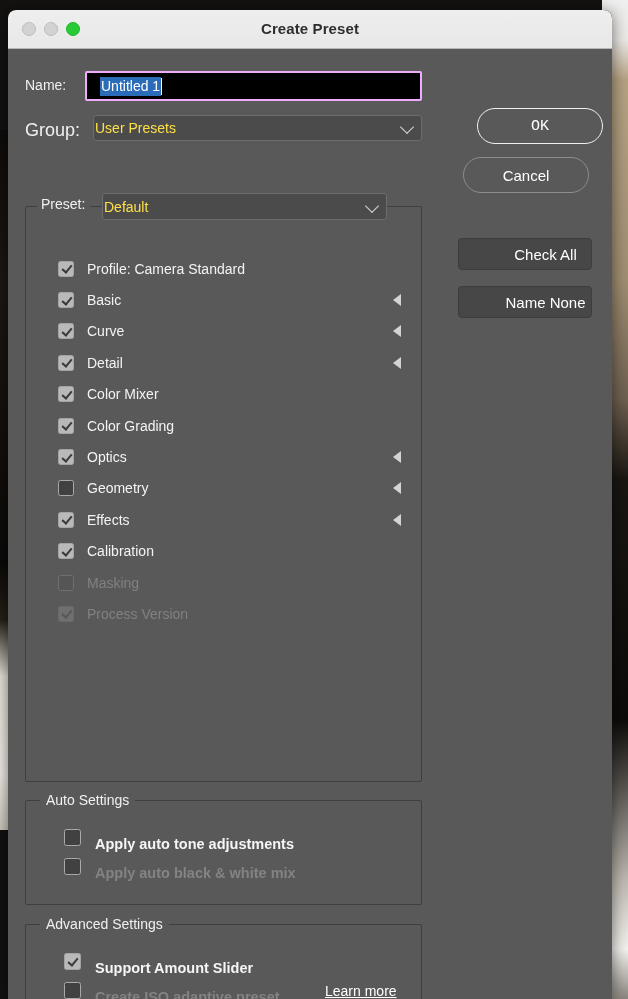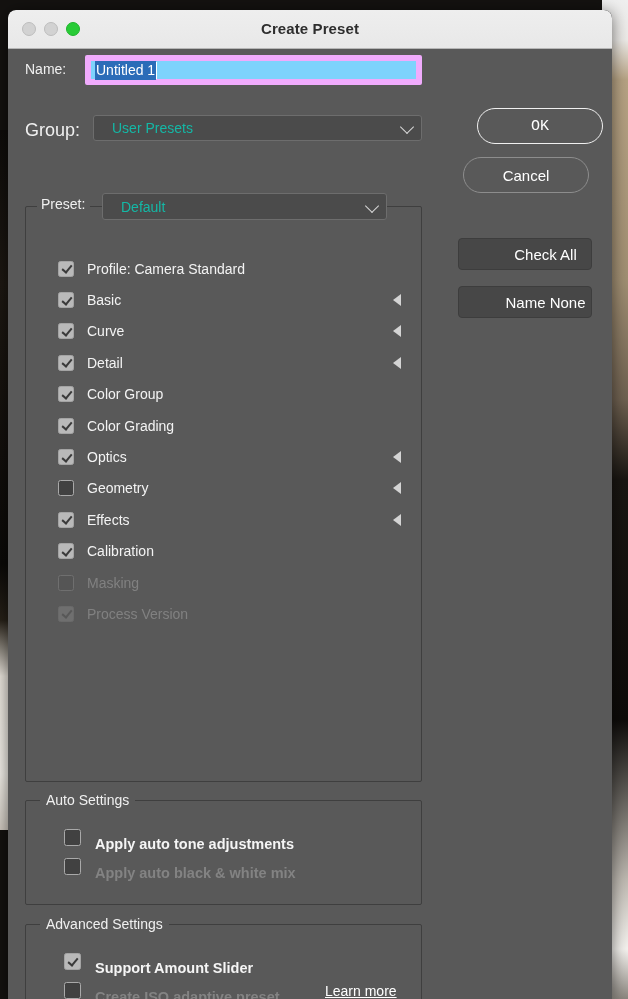--- a/index.html
+++ b/index.html
@@ -107,44 +107,44 @@
   
   .dlg-body {
     position: relative;
     height: 951px;
     background: #595959;
   }
 
   
   .row-name {
     position: absolute;
-    left: 0; top: 6px;
+    left: 0; top: 22px;
     width: 100%;
     height: 32px;
   }
   .lbl-name {
     position: absolute;
     left: 17px;
     top: 6px;
     font-size: 14px;
     color: #f0f0f0;
   }
   .name-field {
     position: absolute;
     left: 77px;
     top: 0;
     width: 337px;
     height: 30px;
-    background: #7dd3fc;
-    border: 6px solid #f0abfc;
+    background: #000000;
+    border: 2px solid #f0abfc;
     border-radius: 2px;
     box-sizing: border-box;
     display: flex;
     align-items: center;
-    padding: 0 4px;
+    padding: 0 13px;
   }
   .name-field .sel {
     background: #2b6cb8;
     color: #ffffff;
     font-size: 14px;
     padding: 1px 1px 2px 1px;
     line-height: 16px;
   }
   .name-field .caret {
     width: 1px;
@@ -167,24 +167,24 @@
     font-size: 18px;
     color: #f0f0f0;
   }
   .select-box {
     background: #4b4b4b;
     border: 1px solid #6d6d6d;
     border-radius: 3px;
     box-sizing: border-box;
     display: flex;
     align-items: center;
-    color: #14b8a6;
+    color: #fde047;
     font-size: 14px;
     position: relative;
-    padding-left: 18px;
+    padding-left: 1px;
   }
   .select-box .chev {
     position: absolute;
     right: 9px;
     top: 50%;
     width: 9px;
     height: 9px;
     margin-top: -6px;
     border-right: 1.6px solid #d7d7d7;
     border-bottom: 1.6px solid #d7d7d7;
@@ -446,21 +446,21 @@
             <span class="item-label">Curve</span>
             <span class="disclosure"></span>
           </div>
           <div class="list-item">
             <span class="cb on"></span>
             <span class="item-label">Detail</span>
             <span class="disclosure"></span>
           </div>
           <div class="list-item">
             <span class="cb on"></span>
-            <span class="item-label">Color Group</span>
+            <span class="item-label">Color Mixer</span>
           </div>
           <div class="list-item">
             <span class="cb on"></span>
             <span class="item-label">Color Grading</span>
           </div>
           <div class="list-item">
             <span class="cb on"></span>
             <span class="item-label">Optics</span>
             <span class="disclosure"></span>
           </div>

